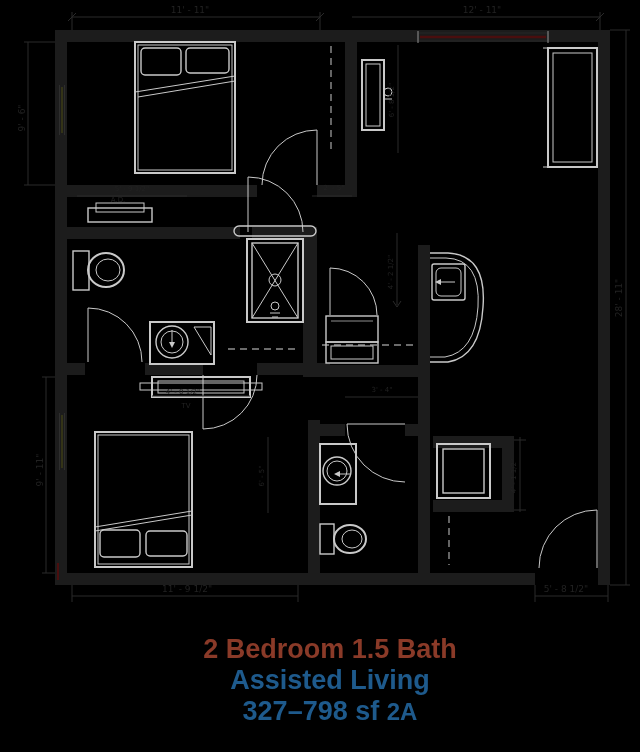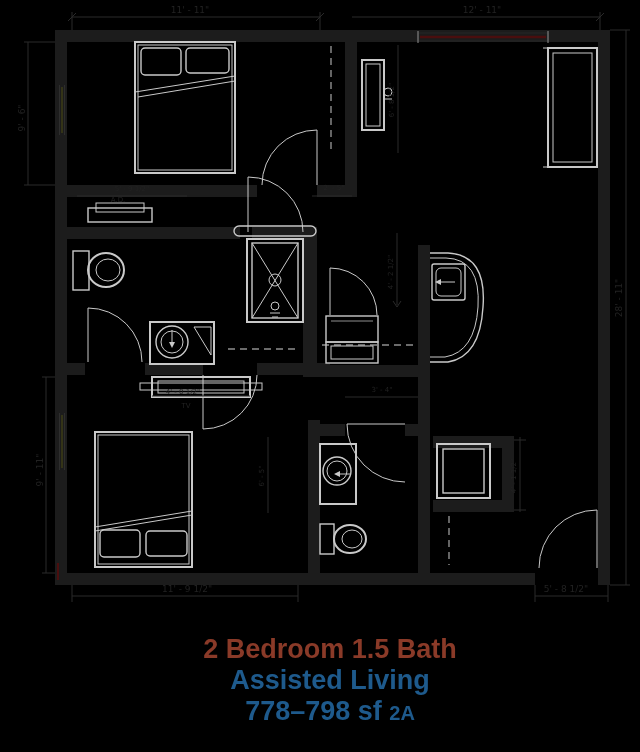--- a/index.html
+++ b/index.html
@@ -18,21 +18,21 @@
   .soft{fill:none;stroke:var(--line2);stroke-width:1;}
   .dash{fill:none;stroke:var(--line2);stroke-width:1.4;stroke-dasharray:7 5;}
   .dim{stroke:var(--dim);stroke-width:1;fill:none;}
   .dtx{fill:var(--dimtext);font-size:9px;font-family:"DejaVu Sans",sans-serif;}
   .dtx-s{fill:var(--dimtext);font-size:7px;font-family:"DejaVu Sans",sans-serif;}
   .caption{position:absolute;left:0;top:634px;width:660px;text-align:center;
            font-weight:bold;line-height:31px;}
   .cap1{color:var(--titlered);font-size:27px;}
   .cap2{color:var(--titleblue);font-size:27px;}
   .cap3{color:var(--titleblue);font-size:27px;}
-  .cap3 .tag{font-size:20px;}
+  .cap3 .tag{font-size:24px;}
 </style>
 </head>
 <body>
 
 <div class="stage">
 <svg width="640" height="630" viewBox="0 0 640 630">
 
   <g>
     <rect class="wall" x="55" y="30" width="555" height="12"></rect>
     <rect class="wall" x="55" y="30" width="12" height="555"></rect>
@@ -276,15 +276,15 @@
     <line class="dim" x1="535" y1="596" x2="608" y2="596"></line>
     <line class="dim" x1="535" y1="585" x2="535" y2="602"></line>
     <line class="dim" x1="608" y1="585" x2="608" y2="602"></line>
     <text class="dtx" x="566" y="592" text-anchor="middle">5' - 8 1/2"</text>
   </g>
 </svg>
 
 <div class="caption">
   <div class="cap1">2 Bedroom 1.5 Bath</div>
   <div class="cap2">Assisted Living</div>
-  <div class="cap3"><span>778–798 sf</span> <span class="tag">2A</span></div>
+  <div class="cap3"><span>327–798 sf</span> <span class="tag">2A</span></div>
 </div>
 </div>
 
 </body></html>

